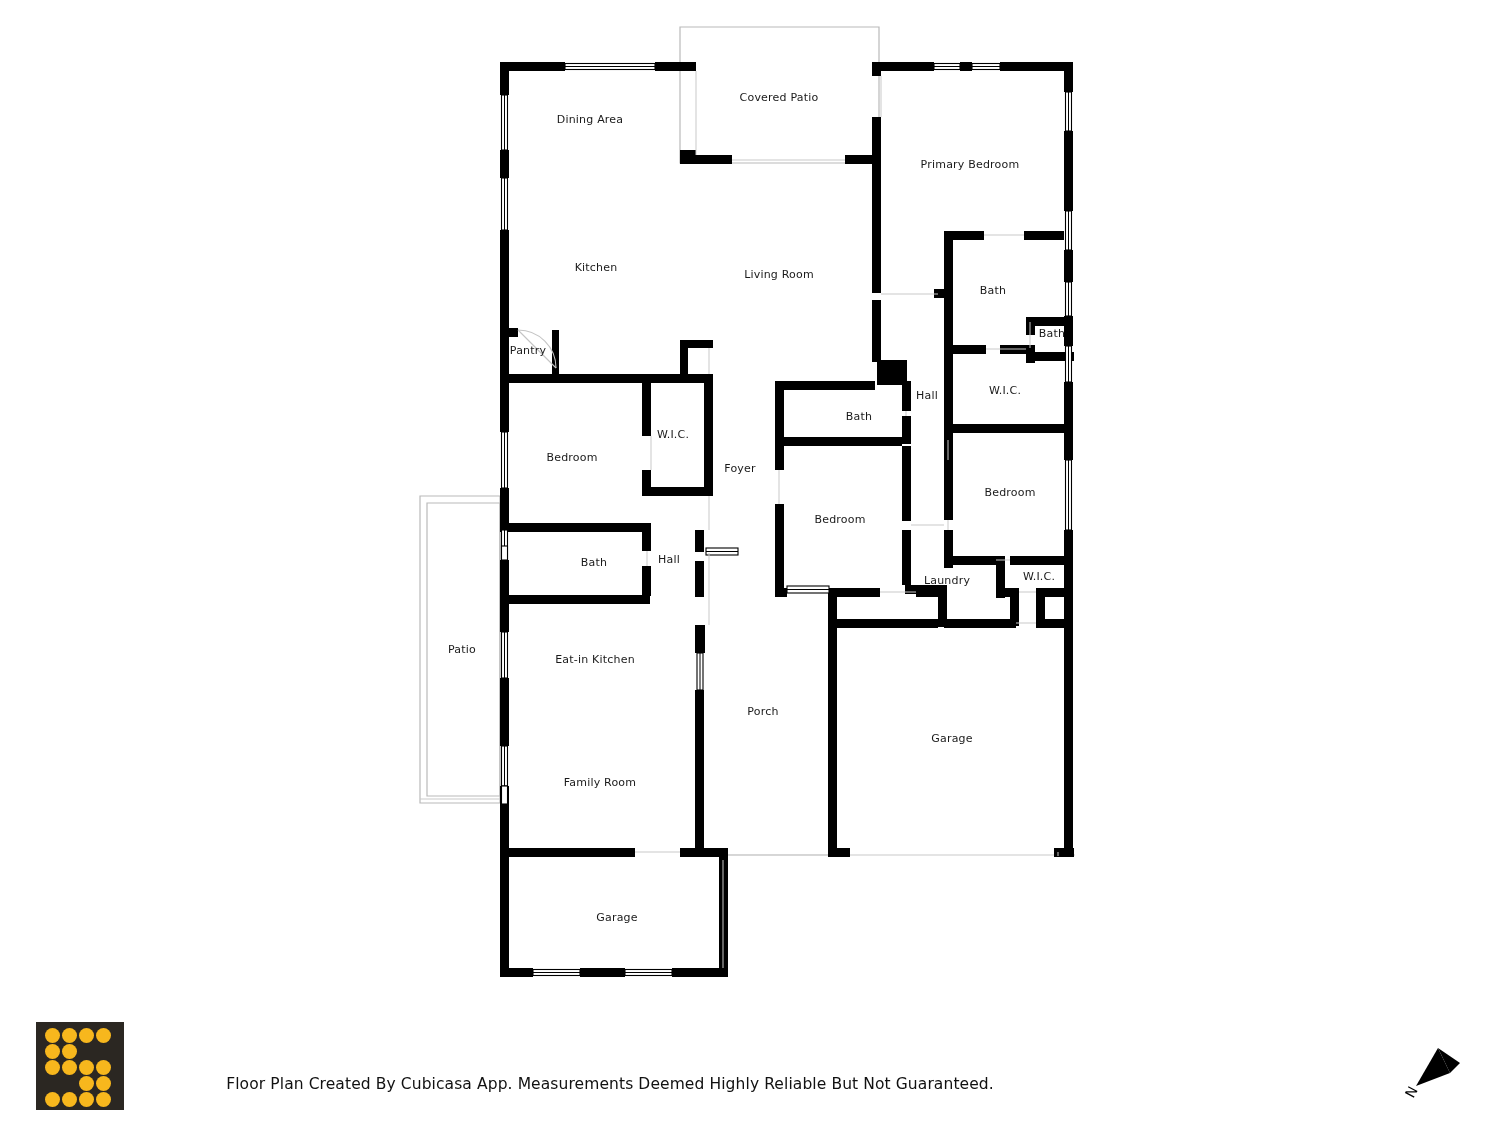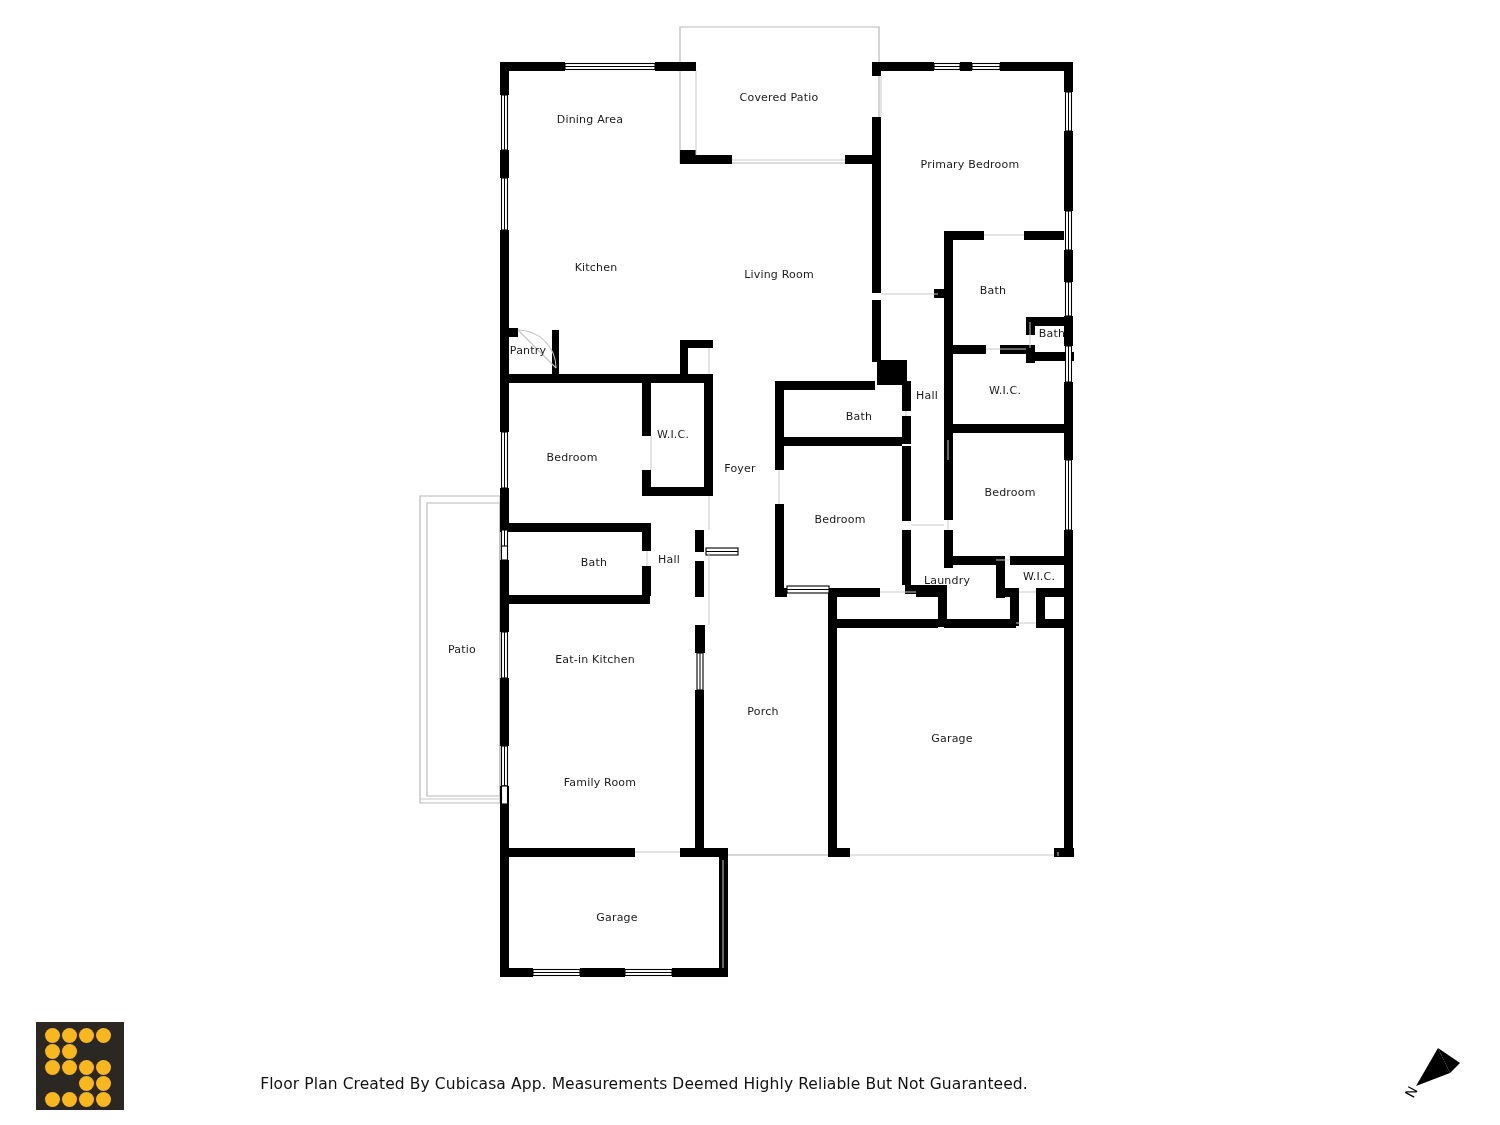--- a/index.html
+++ b/index.html
@@ -61,21 +61,20 @@
   #footer-note {
     position: absolute;
     left: 0;
     top: 1075px;
     width: 1220px;
     text-align: center;
     font-family: "DejaVu Sans", "Liberation Sans", sans-serif;
     font-size: 15.5px;
     color: #111111;
     letter-spacing: 0.1px;
-    padding-left: 34px;
   }
   
   #compass {
     position: absolute;
     left: 1398px;
     top: 1040px;
     width: 80px;
     height: 75px;
   }
   #compass .n-letter {

